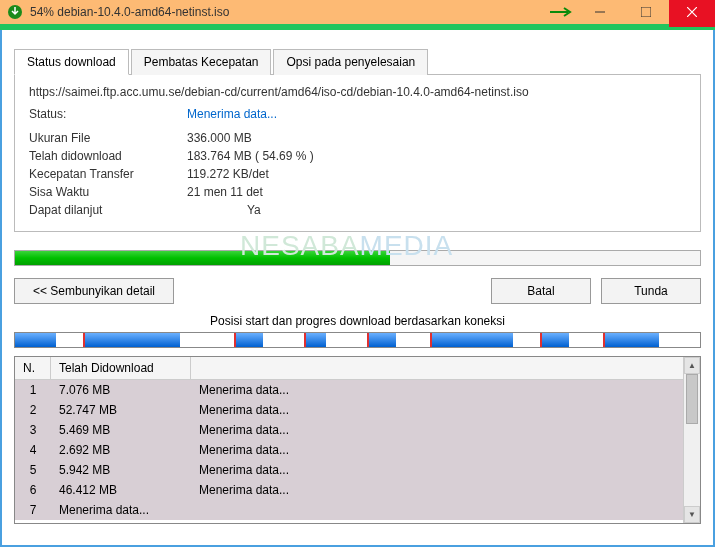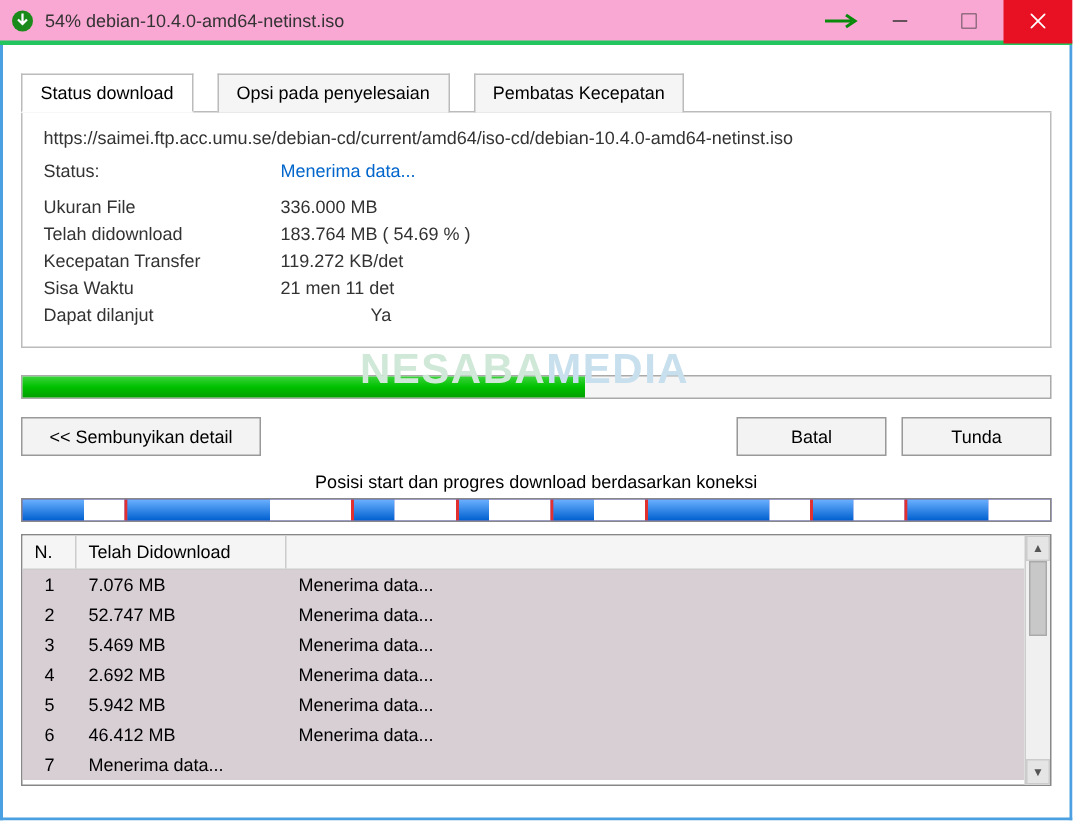--- a/index.html
+++ b/index.html
@@ -1,30 +1,30 @@
 <!DOCTYPE html>
 <html><head>
 <meta charset="utf-8">
 <style>
 * { box-sizing: border-box; margin: 0; padding: 0; font-family: "Segoe UI", Tahoma, sans-serif; }
 body { background: #fff; width: 715px; height: 547px; overflow: hidden; position: relative; }
 
-.titlebar { height: 30px; background: #f9a8d4; border-bottom: 3px solid #22c55e; display: flex; align-items: center; padding-left: 6px; }
+.titlebar { height: 30px; background: #fdba74; border-bottom: 6px solid #22c55e; display: flex; align-items: center; padding-left: 6px; }
 .titlebar .app-icon { width: 18px; height: 18px; margin-right: 6px; display: flex; align-items: center; justify-content: center; }
 .titlebar .title { font-size: 12px; color: #333; flex: 1; }
 .titlebar .sys-icons { display: flex; align-items: center; height: 100%; }
 .titlebar .arrow-icon { width: 30px; display: flex; align-items: center; justify-content: center; }
 .titlebar .sysbtn { width: 46px; height: 30px; display: flex; align-items: center; justify-content: center; cursor: pointer; }
 .titlebar .sysbtn.close { background: #e81123; color: #fff; }
 .titlebar .sysbtn.max, .titlebar .sysbtn.min { color: #555; }
 
 .outer-frame { border: 2px solid #4aa0e0; border-top: none; height: 517px; padding: 12px; background: #fff; }
 
 .tabstrip { display: flex; border-bottom: 1px solid #bbb; font-size: 12px; margin-top: 6px; }
-.tabstrip .tab { padding: 5px 12px; border: 1px solid #bbb; border-bottom: none; margin-right: 16px; background: #f5f5f5; cursor: pointer; position: relative; top: 1px; }
+.tabstrip .tab { padding: 5px 12px; border: 1px solid #bbb; border-bottom: none; margin-right: 2px; background: #f5f5f5; cursor: pointer; position: relative; top: 1px; }
 .tabstrip .tab.active { background: #fff; border-bottom: 1px solid #fff; }
 
 .tabpanel { border: 1px solid #bbb; border-top: none; padding: 10px 14px; font-size: 12px; color: #333; }
 .url-row { margin-bottom: 8px; color: #333; word-break: break-all; }
 .kv-row { display: flex; margin-bottom: 4px; }
 .kv-row .k { width: 158px; }
 .kv-row .v { }
 .status-v { color: #0066cc; }
 
 .progress-outer { margin-top: 18px; height: 16px; border: 1px solid #aaa; background: #f5f5f5; position: relative; }
@@ -53,21 +53,21 @@
 .grid-row { display: flex; font-size: 12px; padding: 2px 0; }
 .grid-row .gc { padding: 1px 8px; }
 .gc-n { width: 36px; text-align: center; }
 .gc-d { width: 140px; }
 .gc-i { flex: 1; }
 .vscroll { width: 17px; background: #f0f0f0; border-left: 1px solid #ccc; display: flex; flex-direction: column; }
 .vscroll .sbtn { height: 17px; background: #e5e5e5; border: 1px solid #ccc; display: flex; align-items: center; justify-content: center; font-size: 8px; color: #555; cursor: pointer; }
 .vscroll .strack { flex: 1; background: #f0f0f0; position: relative; }
 .vscroll .sthumb { position: absolute; top: 0; left: 2px; right: 2px; height: 50px; background: #c8c8c8; border: 1px solid #aaa; }
 
-.watermark { position: absolute; top: 230px; left: 240px; font-size: 28px; font-weight: 700; pointer-events: none; letter-spacing: 1px; }
+.watermark { position: absolute; top: 230px; left: 240px; font-size: 28px; font-weight: 400; pointer-events: none; letter-spacing: 1px; }
 .watermark .wm1 { color: #d0e8d8; }
 .watermark .wm2 { color: #c8e0ee; }
 </style>
 </head>
 <body>
 
 <div class="titlebar">
   <span class="app-icon">
     <svg width="16" height="16" viewBox="0 0 16 16">
         <circle cx="8" cy="8" r="7" fill="#1a8a1a"></circle>
@@ -96,22 +96,22 @@
           <path d="M0 0 L10 10 M10 0 L0 10" stroke="#fff" stroke-width="1.2"></path>
         </svg>
     </div>
   </div>
 </div>
 
 <div class="outer-frame">
 
   <div class="tabstrip">
     <div class="tab active">Status download</div>
+    <div class="tab">Pembatas Kecepatan</div>
     <div class="tab">Opsi pada penyelesaian</div>
-    <div class="tab">Pembatas Kecepatan</div>
   </div>
 
   <div class="tabpanel">
     <div class="url-row">https://saimei.ftp.acc.umu.se/debian-cd/current/amd64/iso-cd/debian-10.4.0-amd64-netinst.iso</div>
     <div class="kv-row">
       <div class="k">Status:</div>
       <div class="v status-v">Menerima data...</div>
     </div>
     <div style="height:6px"></div>
     <div class="kv-row">

